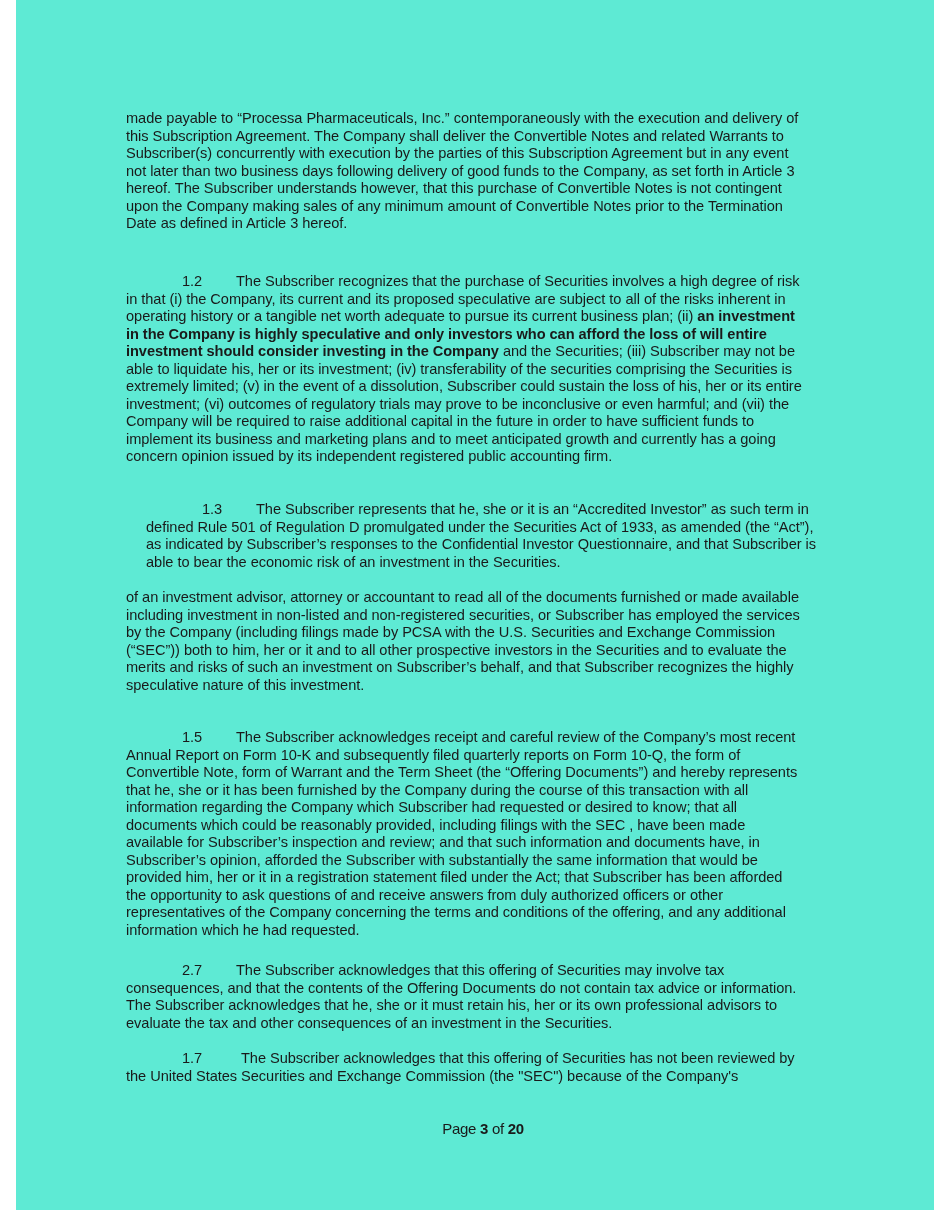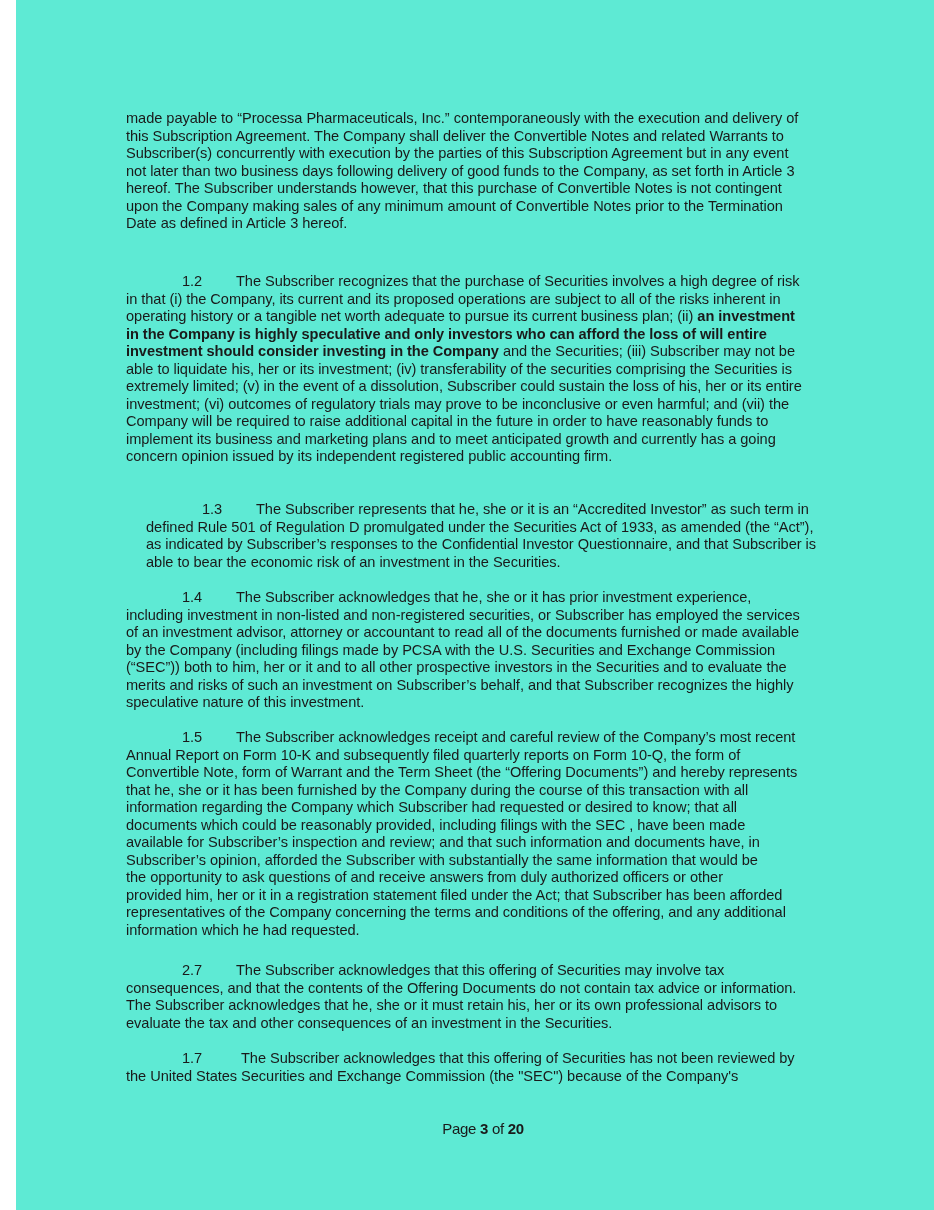--- a/index.html
+++ b/index.html
@@ -34,60 +34,59 @@
     <span class="line">this Subscription Agreement. The Company shall deliver the Convertible Notes and related Warrants to</span>
     <span class="line">Subscriber(s) concurrently with execution by the parties of this Subscription Agreement but in any event</span>
     <span class="line">not later than two business days following delivery of good funds to the Company, as set forth in Article 3</span>
     <span class="line">hereof. The Subscriber understands however, that this purchase of Convertible Notes is not contingent</span>
     <span class="line">upon the Company making sales of any minimum amount of Convertible Notes prior to the Termination</span>
     <span class="line">Date as defined in Article 3 hereof.</span>
   </div>
 
   <div class="para" style="top:273px;">
     <span class="line"><span class="num">1.2</span><span>The Subscriber recognizes that the purchase of Securities involves a high degree of risk</span></span>
-    <span class="line">in that (i) the Company, its current and its proposed operations are subject to all of the risks inherent in</span>
+    <span class="line">in that (i) the Company, its current and its proposed speculative are subject to all of the risks inherent in</span>
     <span class="line"><span>operating history or a tangible net worth adequate to pursue its current business plan; (ii) </span><b>an investment</b></span>
     <span class="line"><b>in the Company is highly speculative and only investors who can afford the loss of will entire</b></span>
     <span class="line"><b>investment should consider investing in the Company</b><span> and the Securities; (iii) Subscriber may not be</span></span>
     <span class="line">able to liquidate his, her or its investment; (iv) transferability of the securities comprising the Securities is</span>
     <span class="line">extremely limited; (v) in the event of a dissolution, Subscriber could sustain the loss of his, her or its entire</span>
     <span class="line">investment; (vi) outcomes of regulatory trials may prove to be inconclusive or even harmful; and (vii) the</span>
-    <span class="line">Company will be required to raise additional capital in the future in order to have reasonably funds to</span>
+    <span class="line">Company will be required to raise additional capital in the future in order to have sufficient funds to</span>
     <span class="line">implement its business and marketing plans and to meet anticipated growth and currently has a going</span>
     <span class="line">concern opinion issued by its independent registered public accounting firm.</span>
   </div>
 
   <div class="para" style="top:501px;margin-left:20px;">
     <span class="line"><span class="num">1.3</span><span>The Subscriber represents that he, she or it is an “Accredited Investor” as such term in</span></span>
     <span class="line">defined Rule 501 of Regulation D promulgated under the Securities Act of 1933, as amended (the “Act”),</span>
     <span class="line">as indicated by Subscriber’s responses to the Confidential Investor Questionnaire, and that Subscriber is</span>
     <span class="line">able to bear the economic risk of an investment in the Securities.</span>
   </div>
 
   <div class="para" style="top:589px;">
-    <span class="line"><span class="num">1.4</span><span>The Subscriber acknowledges that he, she or it has prior investment experience,</span></span>
+    <span class="line">of an investment advisor, attorney or accountant to read all of the documents furnished or made available</span>
     <span class="line">including investment in non-listed and non-registered securities, or Subscriber has employed the services</span>
-    <span class="line">of an investment advisor, attorney or accountant to read all of the documents furnished or made available</span>
     <span class="line">by the Company (including filings made by PCSA with the U.S. Securities and Exchange Commission</span>
     <span class="line">(“SEC”)) both to him, her or it and to all other prospective investors in the Securities and to evaluate the</span>
     <span class="line">merits and risks of such an investment on Subscriber’s behalf, and that Subscriber recognizes the highly</span>
     <span class="line">speculative nature of this investment.</span>
   </div>
 
   <div class="para" style="top:729px;">
     <span class="line"><span class="num">1.5</span><span>The Subscriber acknowledges receipt and careful review of the Company’s most recent</span></span>
     <span class="line">Annual Report on Form 10-K and subsequently filed quarterly reports on Form 10-Q, the form of</span>
     <span class="line">Convertible Note, form of Warrant and the Term Sheet (the “Offering Documents”) and hereby represents</span>
     <span class="line">that he, she or it has been furnished by the Company during the course of this transaction with all</span>
     <span class="line">information regarding the Company which Subscriber had requested or desired to know; that all</span>
     <span class="line">documents which could be reasonably provided, including filings with the SEC , have been made</span>
     <span class="line">available for Subscriber’s inspection and review; and that such information and documents have, in</span>
     <span class="line">Subscriber’s opinion, afforded the Subscriber with substantially the same information that would be</span>
+    <span class="line">provided him, her or it in a registration statement filed under the Act; that Subscriber has been afforded</span>
     <span class="line">the opportunity to ask questions of and receive answers from duly authorized officers or other</span>
-    <span class="line">provided him, her or it in a registration statement filed under the Act; that Subscriber has been afforded</span>
     <span class="line">representatives of the Company concerning the terms and conditions of the offering, and any additional</span>
     <span class="line">information which he had requested.</span>
   </div>
 
   <div class="para" style="top:962px;">
     <span class="line"><span class="num">2.7</span><span>The Subscriber acknowledges that this offering of Securities may involve tax</span></span>
     <span class="line">consequences, and that the contents of the Offering Documents do not contain tax advice or information.</span>
     <span class="line">The Subscriber acknowledges that he, she or it must retain his, her or its own professional advisors to</span>
     <span class="line">evaluate the tax and other consequences of an investment in the Securities.</span>
   </div>

